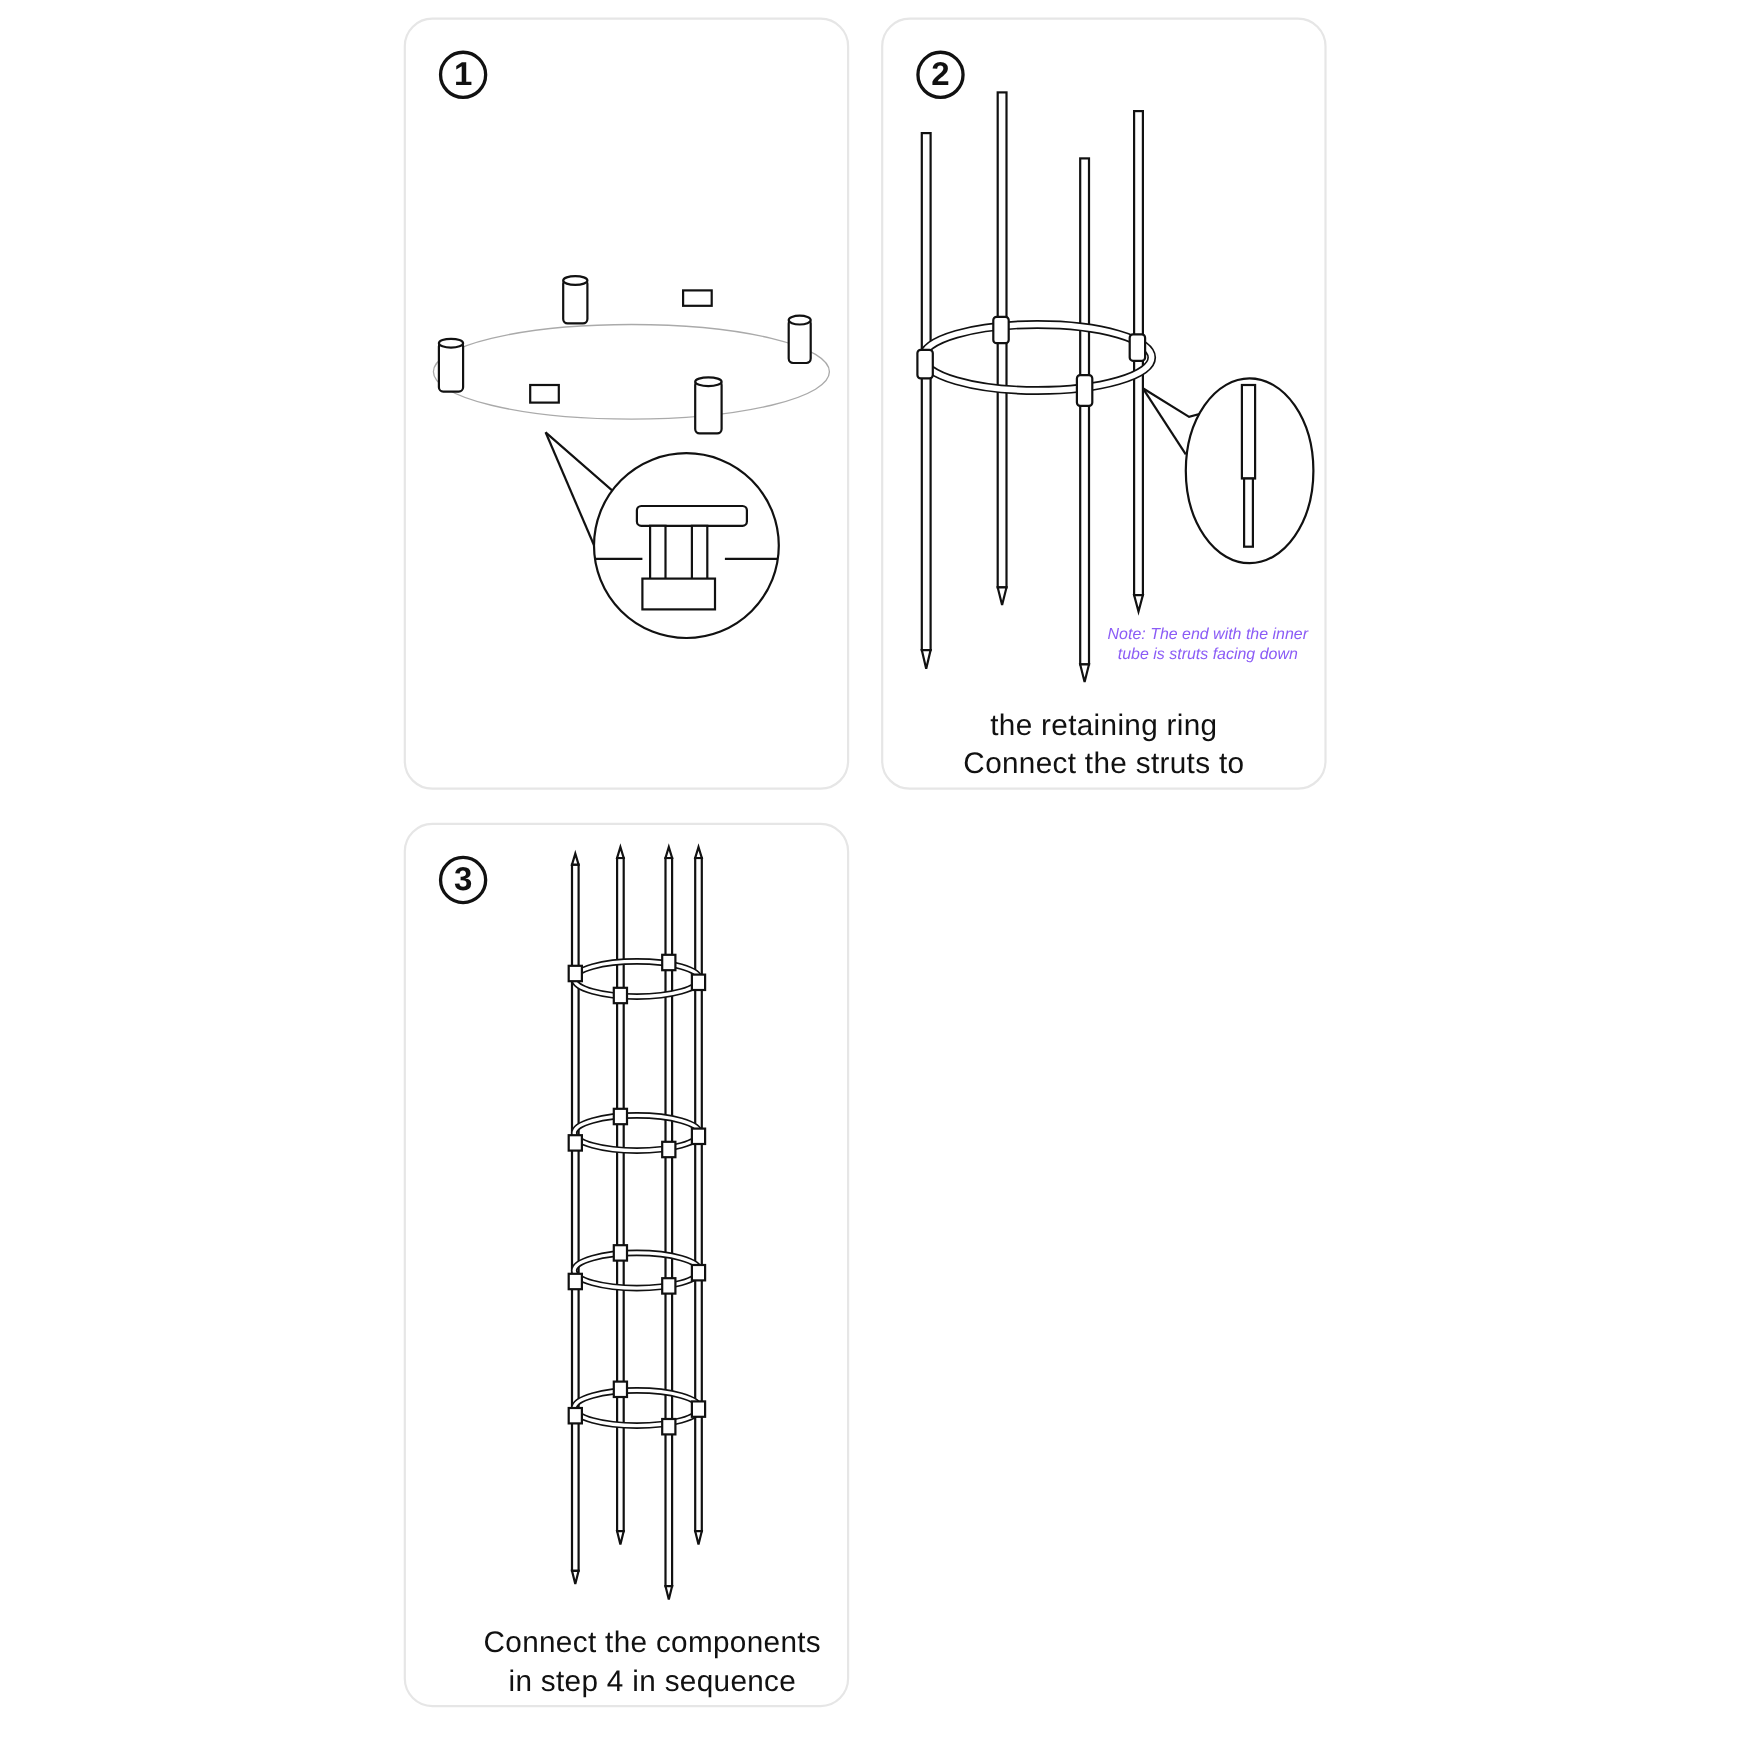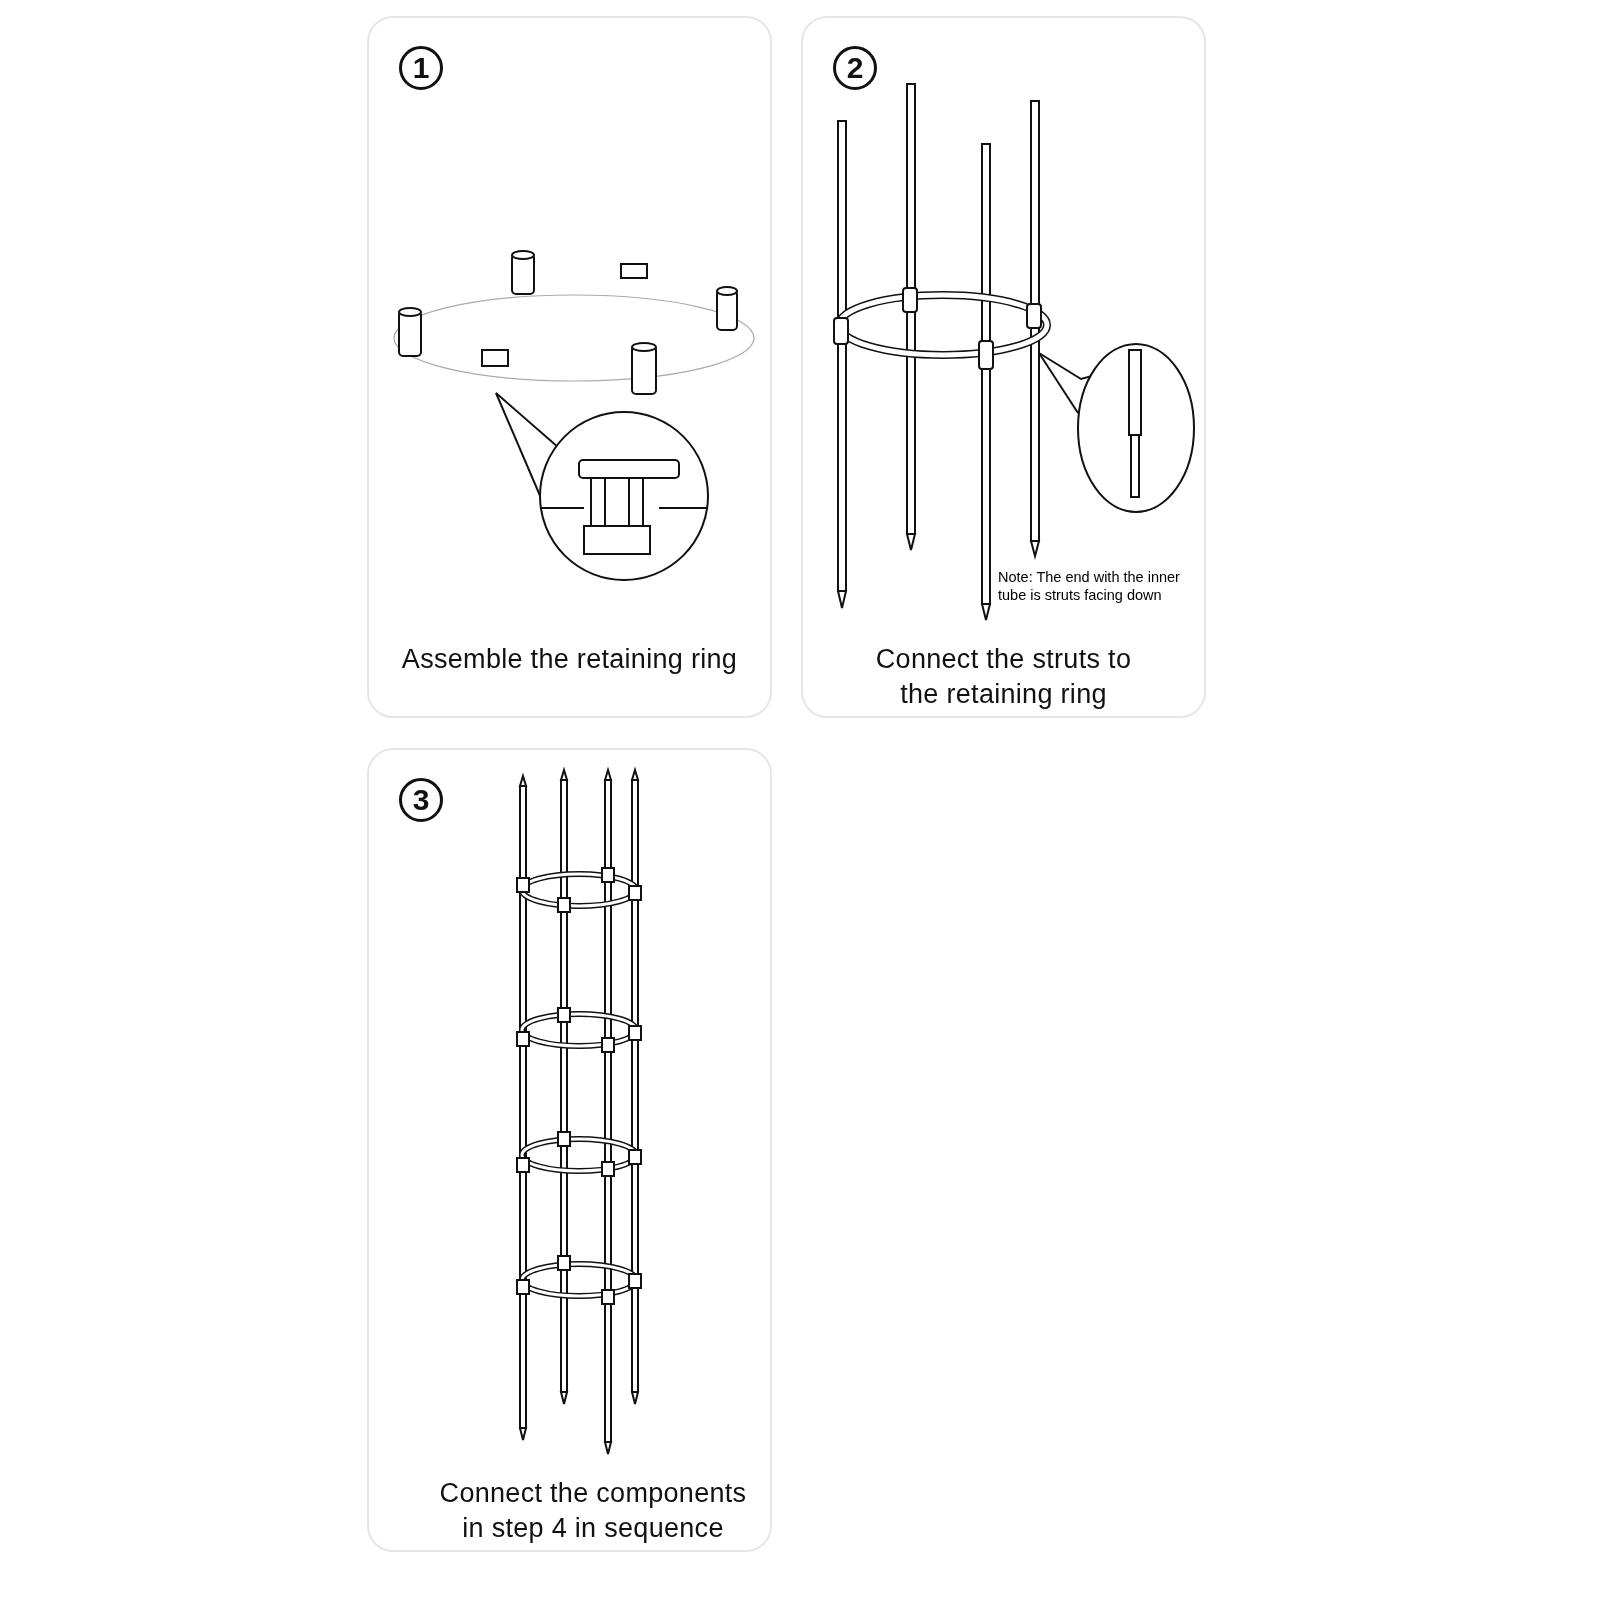--- a/index.html
+++ b/index.html
@@ -6,21 +6,21 @@
   body { width:1601px; height:1601px; position:relative; overflow:hidden; font-family:"Liberation Sans", sans-serif; color:#111; }
   .card { position:absolute; background:#fff; border:2px solid #e6e6e6; border-radius:26px; box-sizing:border-box; }
   #card1 { left:367px; top:16px; width:405px; height:702px; }
   #card2 { left:801px; top:16px; width:405px; height:702px; }
   #card3 { left:367px; top:748px; width:405px; height:804px; }
   .num { position:absolute; left:30px; top:28px; width:44px; height:44px; border:3px solid #111; border-radius:50%; box-sizing:border-box; display:flex; align-items:center; justify-content:center; font-weight:bold; font-size:30px; line-height:1; }
   .caption { position:absolute; left:0; right:0; text-align:center; font-size:27px; line-height:35px; color:#111; letter-spacing:0.3px; }
   #card1 .caption { top:624px; }
   #card2 .caption { top:624px; }
   #card3 .caption { top:726px;margin-left:47px; }
-  .note { position:absolute; left:195px; top:550px; width:200px; font-size:14.5px; line-height:18px; color:#000000; }
+  .note { position:absolute; left:195px; top:550px; width:200px; font-size:14.5px; line-height:18px; text-align:center; color:#8b5cf6;font-style:italic; }
   svg.illus { position:absolute; left:0; top:0; overflow:visible; }
   svg .s { fill:#fff; stroke:#111; stroke-width:2; }
   svg .t { fill:none; stroke:#111; stroke-width:2; }
   svg .g { fill:none; stroke:#aaa; stroke-width:1.2; }
 </style>
 </head>
 <body>
 
 <div class="card" id="card1">
   <div class="num">1</div>
@@ -47,21 +47,20 @@
     <polyline points="127,375 190,430 210,415" class="t"></polyline>
     <line x1="127" y1="375" x2="172" y2="480" class="t"></line>
     <circle cx="255" cy="478" r="84" class="s"></circle>
     <rect x="210" y="442" width="100" height="18" rx="4" class="s"></rect>
     <rect x="222" y="460" width="14" height="50" class="s"></rect>
     <rect x="260" y="460" width="14" height="50" class="s"></rect>
     <rect x="215" y="508" width="66" height="28" class="s"></rect>
     <line x1="172" y1="490" x2="215" y2="490" class="t"></line>
     <line x1="290" y1="490" x2="338" y2="490" class="t"></line>
   </svg>
-  <div class="caption">Assemble the retaining ring</div>
 </div>
 
 <div class="card" id="card2">
   <div class="num">2</div>
   <svg class="illus" width="405" height="702">
     <g class="s">
       <rect x="35" y="103" width="8" height="470"></rect>
         <polygon points="35,573 43,573 39,590"></polygon>
       <rect x="104" y="66" width="8" height="450"></rect>
         <polygon points="104,516 112,516 108,532"></polygon>
@@ -83,22 +82,22 @@
     <line x1="236" y1="335" x2="275" y2="395" class="t"></line>
     <ellipse cx="333" cy="410" rx="58" ry="84" class="s"></ellipse>
     <rect x="326" y="332" width="12" height="85" class="s"></rect>
     <rect x="328" y="417" width="8" height="62" class="s"></rect>
   </svg>
   <div class="note">
     <div>Note: The end with the inner</div>
     <div>tube is struts facing down</div>
   </div>
   <div class="caption">
+    <div>the retaining ring</div>
     <div>Connect the struts to</div>
-    <div>the retaining ring</div>
   </div>
 </div>
 
 <div class="card" id="card3">
   <div class="num">3</div>
   <svg class="illus" width="405" height="804">
     <g class="s">
       <rect x="151" y="36" width="6" height="642"></rect>
         <polygon points="151,36 157,36 154,26"></polygon>
         <polygon points="151,678 157,678 154,690"></polygon>

